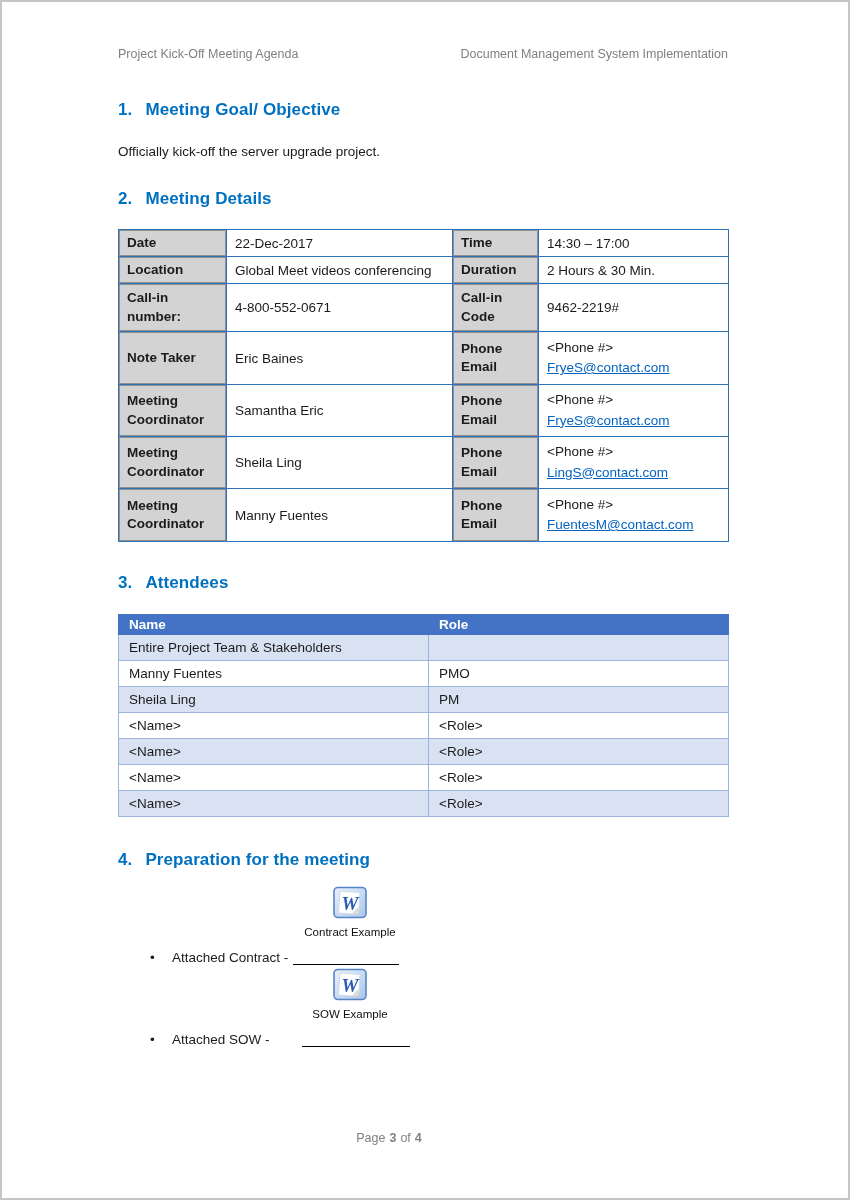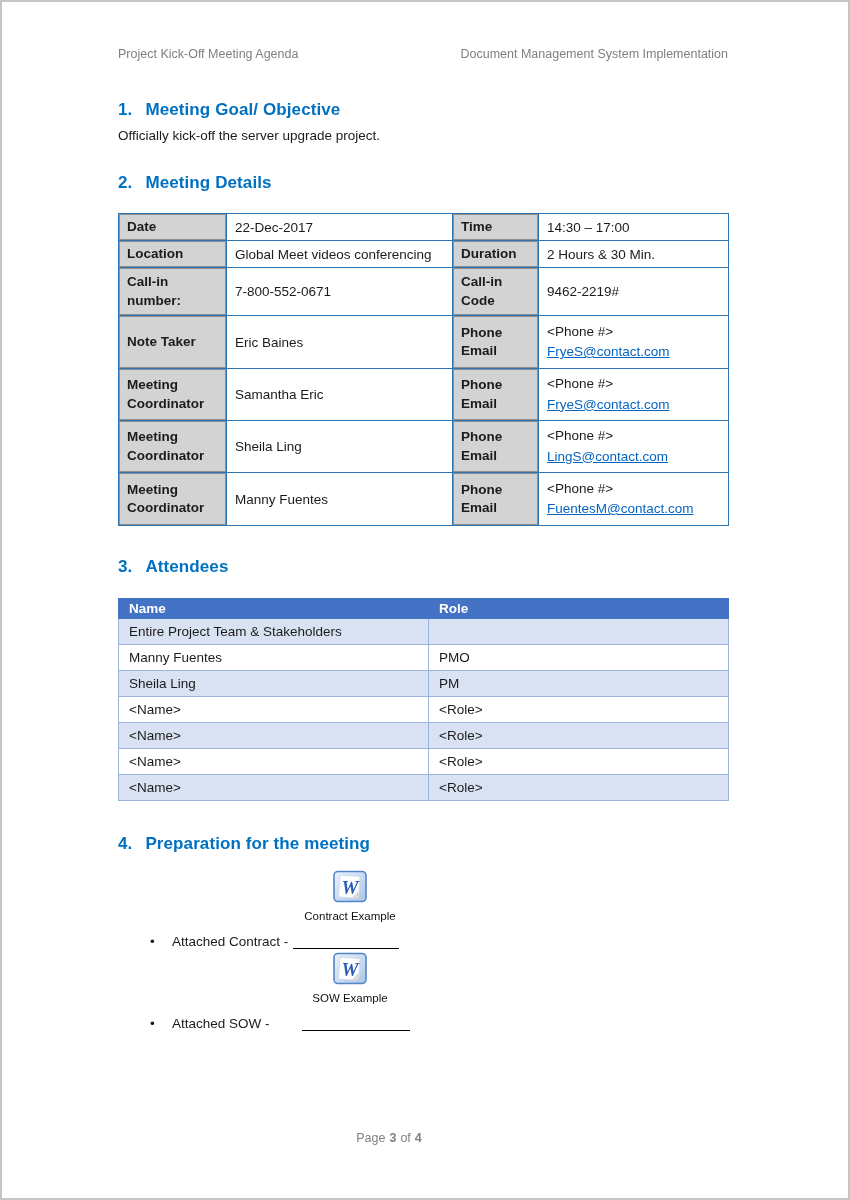--- a/index.html
+++ b/index.html
@@ -16,21 +16,21 @@
 
   
   .doc-header { display:flex; justify-content:space-between; color:#808080; font-size:12.5px; }
 
   
   .sec-heading { display:flex; gap:13px; color:#0070C0; font-size:17px; font-weight:bold; letter-spacing:0.1px; }
   .h1 { margin-top:39px; }
   .h2 { margin-top:30px; }
   .h3 { margin-top:31px; }
   .h4 { margin-top:33px; }
-  .body-par { margin-top:8px; font-size:13.5px; color:#1b1b1b; }
+  .body-par { margin-top:24px; font-size:13.5px; color:#1b1b1b; }
 
   
   table.details { border-collapse:collapse; margin-top:20px; width:610px; table-layout:fixed; font-size:13.5px; }
   table.details td { border:1px solid #2E74B5; vertical-align:middle; padding:3px 8px; }
   table.details td.lbl {
     background:#D3D3D3;
     box-shadow: inset 0 0 0 1px #8F8F8F;
     font-weight:bold;
     white-space:pre-line;
     line-height:1.35;
@@ -107,21 +107,21 @@
       </tr>
       <tr class="t1-r2">
         <td class="lbl">Location</td>
         <td>Global Meet videos conferencing</td>
         <td class="lbl">Duration</td>
         <td>2 Hours &amp; 30 Min.</td>
       </tr>
       <tr class="t1-r3">
         <td class="lbl">Call-in
 number:</td>
-        <td>7-800-552-0671</td>
+        <td>4-800-552-0671</td>
         <td class="lbl">Call-in
 Code</td>
         <td>9462-2219#</td>
       </tr>
       <tr class="t1-r4">
         <td class="lbl">Note Taker</td>
         <td>Eric Baines</td>
         <td class="lbl">Phone
 Email</td>
         <td class="contact">

